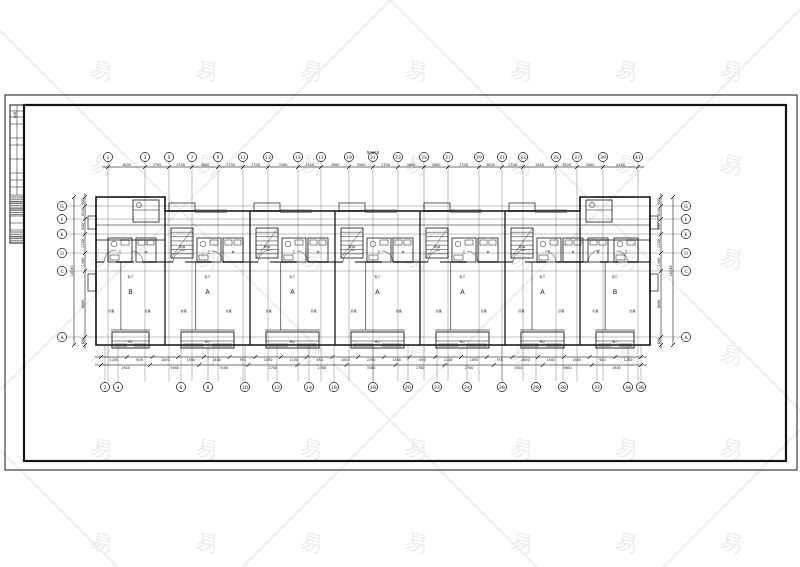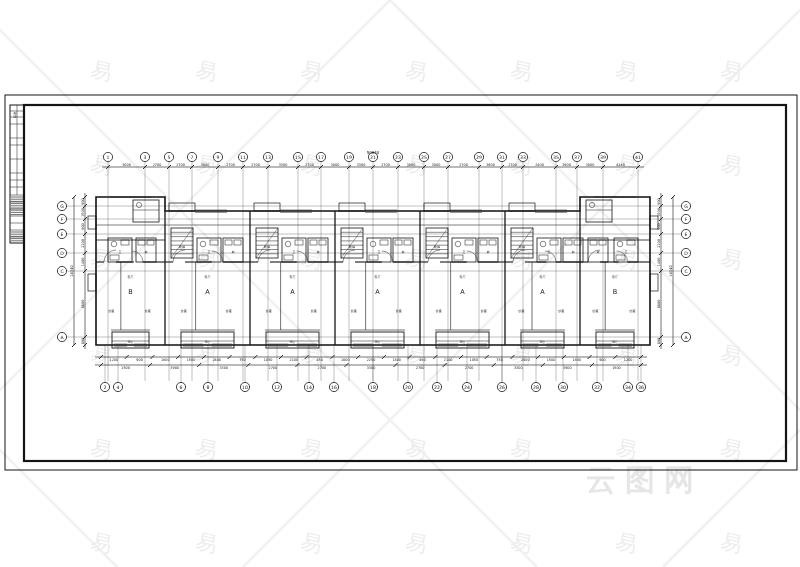--- a/index.html
+++ b/index.html
@@ -12,21 +12,20 @@
     user-select:none;pointer-events:none;
   }
   svg#cad-svg{position:absolute;left:0;top:0;
     font-family:"DejaVu Sans","Liberation Sans",sans-serif;}
   svg text{pointer-events:none;}
 </style>
 </head>
 <body>
 
 <div class="stage">
-  <div class="logo-wm">云图网</div>
   <svg id="cad-svg" width="800" height="567" viewBox="0 0 800 567">
       <g>
         <g>
           <line x1="-450" y1="0" x2="117" y2="567" stroke="#f1f1f1" stroke-width="2.6"></line>
           <line x1="-30" y1="0" x2="537" y2="567" stroke="#f1f1f1" stroke-width="2.6"></line>
           <line x1="390" y1="0" x2="957" y2="567" stroke="#f1f1f1" stroke-width="2.6"></line>
           <line x1="810" y1="0" x2="1377" y2="567" stroke="#f1f1f1" stroke-width="2.6"></line>
           <line x1="390" y1="0" x2="-177" y2="567" stroke="#f1f1f1" stroke-width="2.6"></line>
           <line x1="810" y1="0" x2="243" y2="567" stroke="#f1f1f1" stroke-width="2.6"></line>
           <line x1="1230" y1="0" x2="663" y2="567" stroke="#f1f1f1" stroke-width="2.6"></line>

